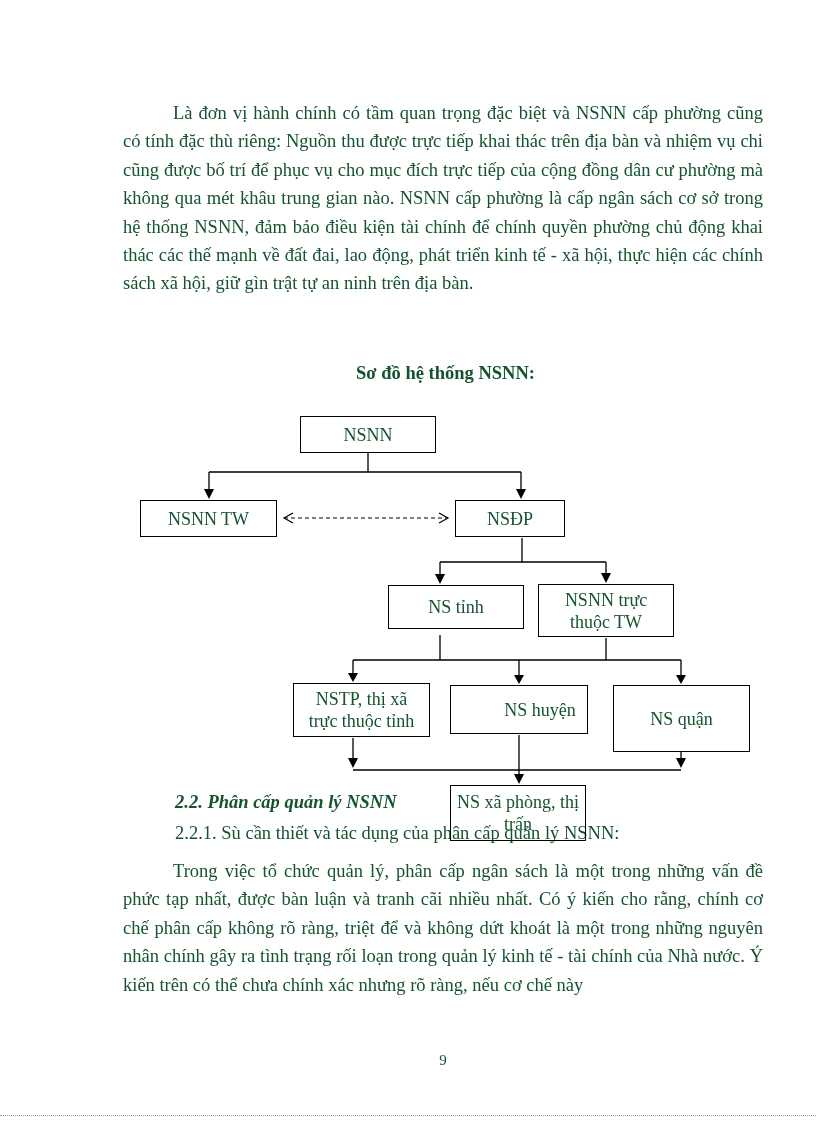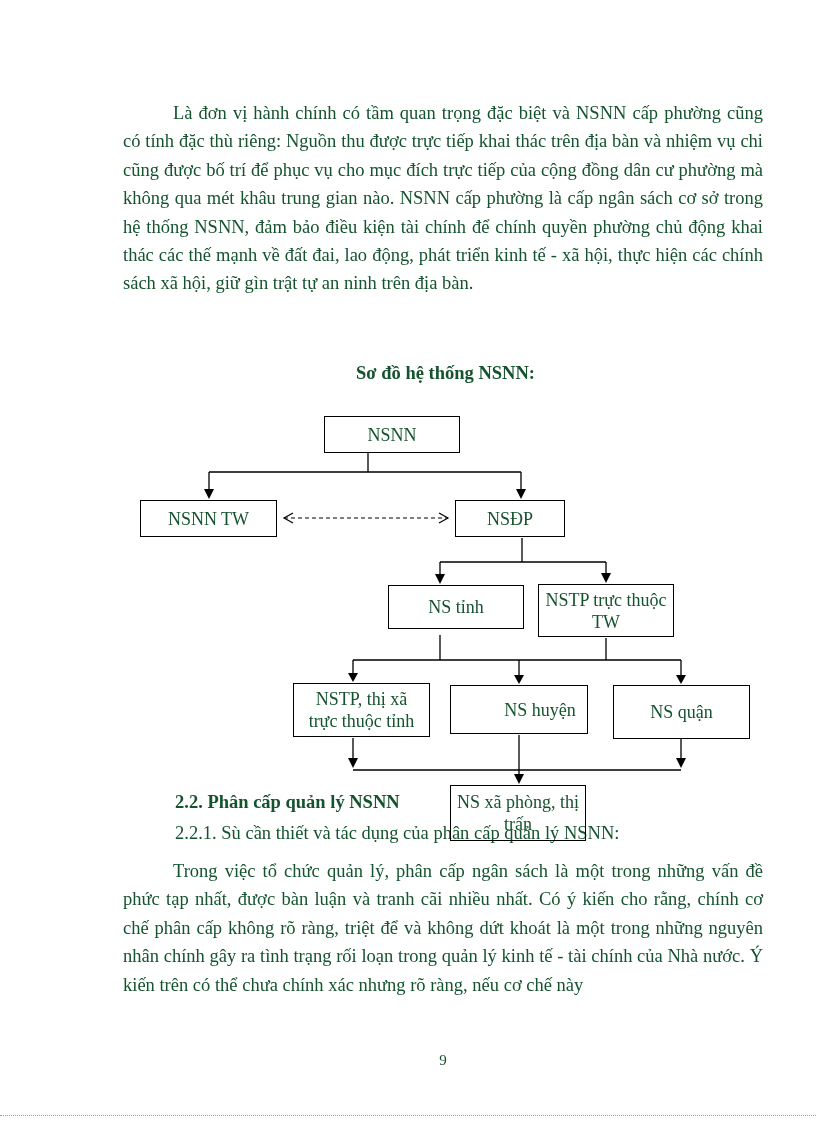--- a/index.html
+++ b/index.html
@@ -33,20 +33,21 @@
     text-align: center;
     font-weight: 700;
     font-size: 18.5px;
   }
   .sec-22 {
     position: absolute;
     left: 175px;
     top: 792px;
     font-size: 18.5px;
     font-weight: 700;
+    font-style: italic;
     z-index: 1;
   }
   .sec-221 {
     position: absolute;
     left: 175px;
     top: 823px;
     font-size: 18.5px;
     z-index: 1;
   }
   .connector-svg {
@@ -64,28 +65,28 @@
     align-items: center;
     justify-content: center;
     text-align: center;
     font-size: 18px;
     line-height: 22px;
     padding: 2px 6px;
     box-sizing: border-box;
     z-index: 3;
   }
   .dbox.transparent { background: transparent; }
-  .box-nsnn       { left: 300px; top: 416px; width: 136px; height: 37px; margin-left: 24px; }
+  .box-nsnn       { left: 300px; top: 416px; width: 136px; height: 37px; }
   .box-nsnn-tw    { left: 140px; top: 500px; width: 137px; height: 37px; }
   .box-nsdp       { left: 455px; top: 500px; width: 110px; height: 37px; }
   .box-ns-tinh    { left: 388px; top: 585px; width: 136px; height: 44px; }
   .box-nstp-tw    { left: 538px; top: 584px; width: 136px; height: 53px; }
   .box-nstp-thi-xa{ left: 293px; top: 683px; width: 137px; height: 54px; }
   .box-ns-huyen   { left: 450px; top: 685px; width: 138px; height: 49px; padding-left: 48px; }
-  .box-ns-quan    { left: 613px; top: 685px; width: 137px; height: 54px; }
+  .box-ns-quan    { left: 613px; top: 685px; width: 137px; height: 67px; }
   .box-ns-xa      { left: 450px; top: 785px; width: 136px; height: 56px; }
   .page-number {
     position: absolute;
     top: 1052px;
     left: 0;
     width: 100%;
     box-sizing: border-box;
     padding-left: 70px;
     text-align: center;
     font-size: 15px;
@@ -154,21 +155,21 @@
   </svg>
 
   <div class="dbox box-nsnn">NSNN</div>
 
   <div class="dbox box-nsnn-tw">NSNN TW</div>
 
   <div class="dbox box-nsdp">NSĐP</div>
 
   <div class="dbox box-ns-tinh">NS tỉnh</div>
 
-  <div class="dbox box-nstp-tw">NSTP trực thuộc TW</div>
+  <div class="dbox box-nstp-tw">NSNN trực thuộc TW</div>
 
   <div class="dbox box-nstp-thi-xa">NSTP, thị xã trực thuộc tỉnh</div>
 
   <div class="dbox box-ns-huyen">NS huyện</div>
 
   <div class="dbox box-ns-quan">NS quận</div>
 
   <div class="dbox box-ns-xa transparent">NS xã phòng, thị trấn</div>
 
   <div class="body-para para-2">Trong việc tổ chức quản lý, phân cấp ngân sách là một trong những vấn đề phức tạp nhất, được bàn luận và tranh cãi nhiều nhất. Có ý kiến cho rằng, chính cơ chế phân cấp không rõ ràng, triệt để và không dứt khoát là một trong những nguyên nhân chính gây ra tình trạng rối loạn trong quản lý kinh tế - tài chính của Nhà nước. Ý kiến trên có thể chưa chính xác nhưng rõ ràng, nếu cơ chế này</div>

